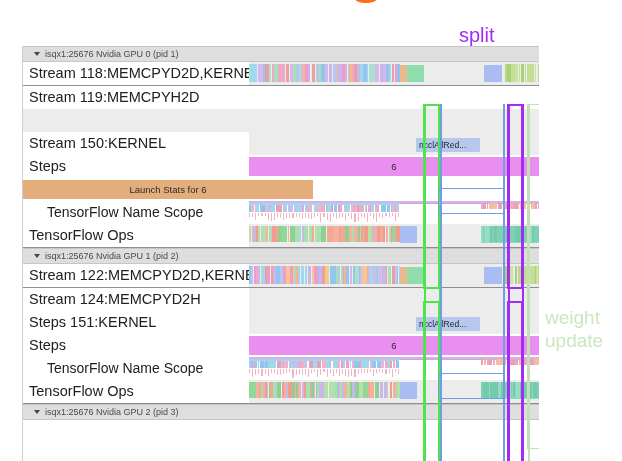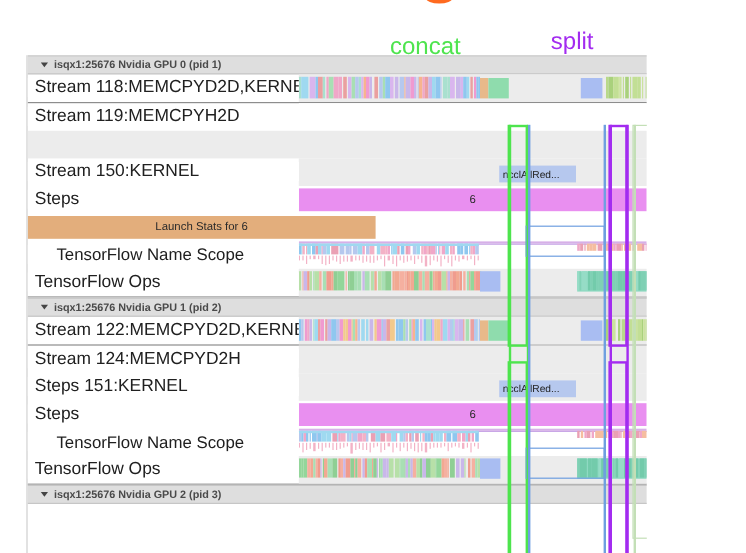--- a/index.html
+++ b/index.html
@@ -20,21 +20,21 @@
   
   .panel{position:absolute;left:22px;top:46px;width:516px;height:415px;
          background:#ffffff;border-left:1px solid #cfcfcf;overflow:hidden;}
 
   .group-head{height:16px;background:#dedede;border-top:1px solid #c6c6c6;
               border-bottom:1px solid #c6c6c6;display:flex;align-items:center;
               padding-left:12px;box-sizing:border-box;}
   .group-head .tri{width:0;height:0;border-left:4px solid #444;
        border-top:3.5px solid transparent;border-bottom:3.5px solid transparent;
        margin-right:6px;transform:rotate(90deg);}
-  .group-head .gtxt{font-size:9px;color:#4a4a4a;font-weight:bold;}
+  .group-head .gtxt{font-size:9px;color:#4a4a4a;}
 
   .row{position:relative;height:23px;display:flex;align-items:center;
        box-sizing:border-box;border-bottom:1px solid transparent;}
   .row .label{width:226px;flex:0 0 226px;font-size:14.5px;color:#202020;
        padding-left:6px;box-sizing:border-box;white-space:nowrap;overflow:hidden;
        background:#ffffff;z-index:3;position:relative;}
   .row .label.indent{padding-left:24px;font-size:14px;}
   .row .track{position:relative;flex:1 1 auto;height:23px;overflow:hidden;}
   .row.alt .track{background:#ececec;}
 
@@ -69,23 +69,26 @@
      width:60px;font-size:8.5px;color:#222;display:flex;align-items:center;
      padding-left:3px;box-sizing:border-box;}
 </style>
 </head>
 <body>
 
 <div class="root">
 
   <div id="anno-orange"></div>
 
-  <div class="anno" id="anno-concat">concat</div>
   <div class="anno" id="anno-split">split</div>
   <div class="anno" id="anno-nccl">nccl</div>
+  <div class="anno" id="anno-weight">
+    <div>weight</div>
+    <div>update</div>
+  </div>
 
   <div class="panel">
     <div id="rows-host">
         <div class="group-head">
           <span class="tri"></span>
           <span class="gtxt">isqx1:25676 Nvidia GPU 0 (pid 1)</span>
         </div>
         <div class="row alt">
           <div class="label">Stream 118:MEMCPYD2D,KERNEL,ME</div>
           <div class="track" style="background: rgb(236, 236, 236);">

